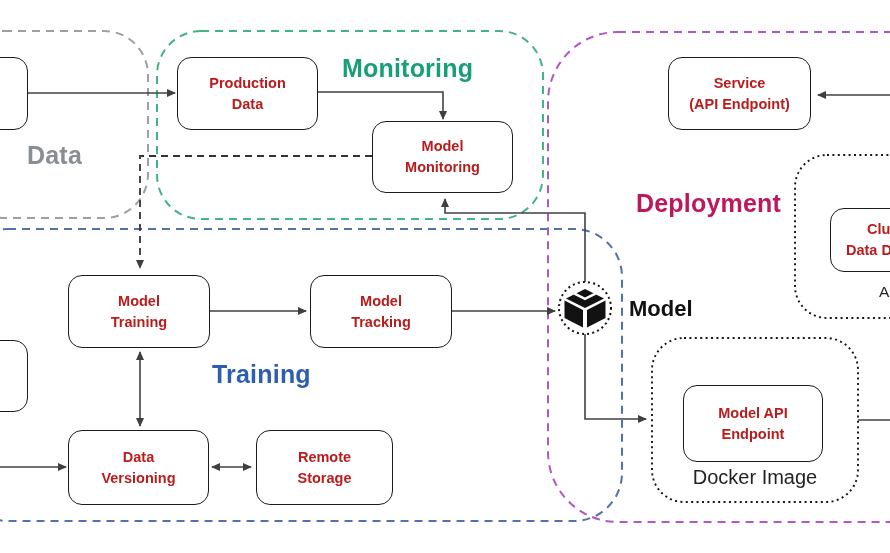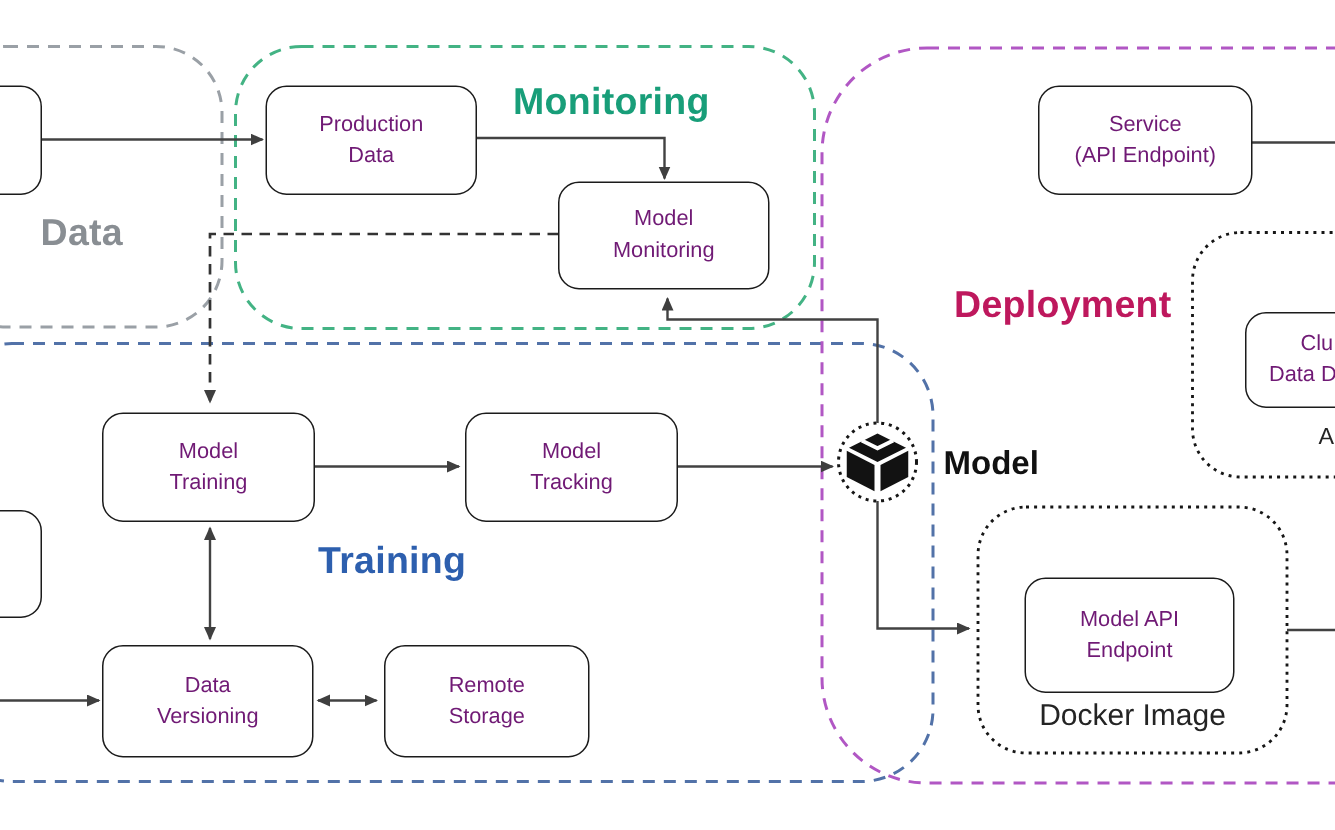--- a/index.html
+++ b/index.html
@@ -21,45 +21,46 @@
     position: absolute;
     background: #ffffff;
     border: 1.7px solid #1b1b1b;
     border-radius: 14px;
     display: flex;
     align-items: center;
     justify-content: center;
     text-align: center;
     font-size: 14.5px;
     line-height: 1.42;
-    color: #701a75;
+    color: #b91c1c;
     white-space: pre-line;
     z-index: 3;
     box-sizing: border-box;
+    font-weight: bold;
   }
   .section-title {
     position: absolute;
     font-weight: bold;
     font-size: 25px;
     line-height: 1.1;
     letter-spacing: 0.2px;
     z-index: 2;
     white-space: nowrap;
   }
   .plain-label {
     position: absolute;
     z-index: 3;
     color: #222222;
     white-space: nowrap;
   }
   
   .pos-clip-top-left   { left: -40px; top: 57px;  width: 68px;  height: 73px; }
   .pos-production-data { left: 177px; top: 57px;  width: 141px; height: 73px; }
   .pos-model-monitor   { left: 372px; top: 121px; width: 141px; height: 72px; }
-  .pos-service         { left: 668px; top: 57px;  width: 143px; height: 73px; margin-left: 24px; }
+  .pos-service         { left: 668px; top: 57px;  width: 143px; height: 73px; }
   .pos-model-training  { left: 68px;  top: 275px; width: 142px; height: 73px; }
   .pos-model-tracking  { left: 310px; top: 275px; width: 142px; height: 73px; }
   .pos-clip-mid-left   { left: -40px; top: 340px; width: 68px;  height: 72px; }
   .pos-data-versioning { left: 68px;  top: 430px; width: 141px; height: 75px; }
   .pos-remote-storage  { left: 256px; top: 430px; width: 137px; height: 75px; }
   .pos-model-api       { left: 683px; top: 385px; width: 140px; height: 77px; }
   .pos-cluster-box     { left: 830px; top: 208px; width: 170px; height: 64px;
                          flex-direction: column; align-items: flex-start; }
   .pos-cluster-box .cl1 { display:block; margin-left: 36px; white-space: nowrap; }
   .pos-cluster-box .cl2 { display:block; margin-left: 15px; white-space: nowrap; }

